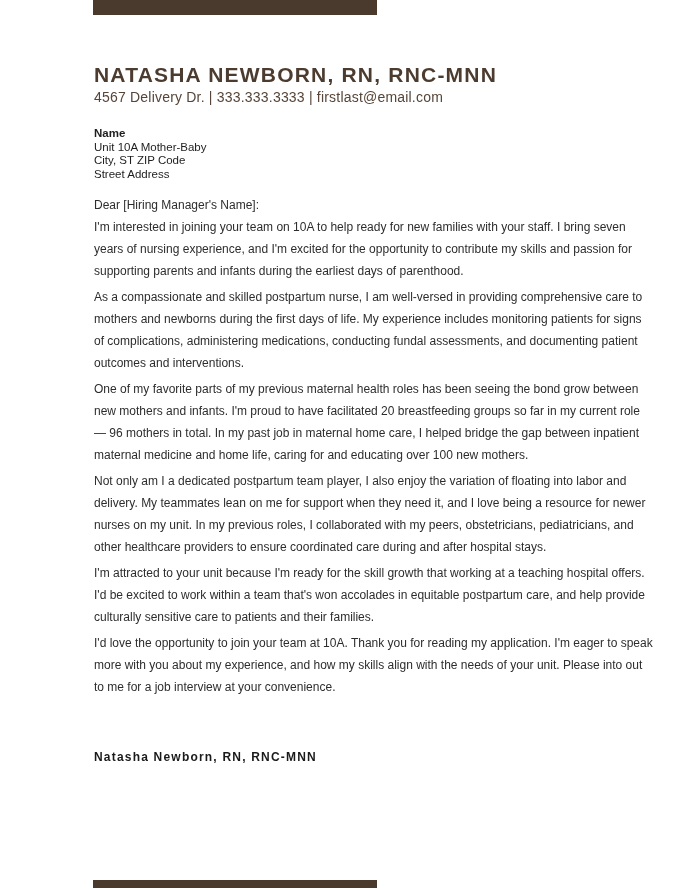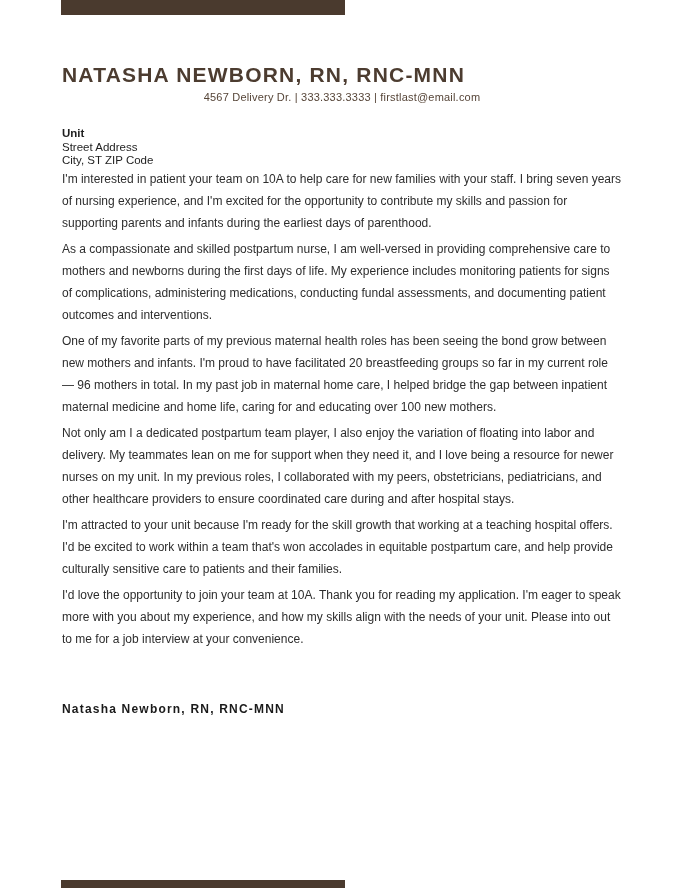--- a/index.html
+++ b/index.html
@@ -5,20 +5,21 @@
   * { margin: 0; padding: 0; box-sizing: border-box; }
   html, body { background: #ffffff; }
   .page {
     position: relative;
     width: 653px;
     height: 889px;
     background: #ffffff;
     overflow: hidden;
     font-family: "Liberation Sans", sans-serif;
     color: #2d2d2d;
+    margin-left: 32px;
   }
   .bar {
     position: absolute;
     left: 61px;
     width: 284px;
     background: #4a3a2e;
   }
   .bar-top { top: 0; height: 15px; }
   .bar-bottom { bottom: 1px; height: 8px; }
   .content {
@@ -30,25 +31,24 @@
   .name {
     margin-top: 63px;
     font-size: 21px;
     font-weight: bold;
     letter-spacing: 1.2px;
     color: #4c3c30;
     line-height: 24px;
   }
   .contact {
     margin-top: 3px;
-    font-size: 11px;
+    font-size: 14px;
     letter-spacing: 0.2px;
     color: #564538;
     line-height: 14px;
-    text-align: center;
   }
   .recipient {
     margin-top: 23px;
     font-size: 11.5px;
     line-height: 13.5px;
     color: #1e1e1e;
   }
   .recipient .date-label { font-weight: bold; }
   .letter-body {
     font-size: 12px;
@@ -73,28 +73,30 @@
 
   <div class="bar bar-top"></div>
 
   <div class="content">
 
     <div class="name">NATASHA NEWBORN, RN, RNC-MNN</div>
 
     <div class="contact">4567 Delivery Dr. | 333.333.3333 | firstlast@email.com</div>
 
     <div class="recipient">
-      <div class="date-label">Unit</div>
+      <div class="date-label">Name</div>
+      <div>Unit 10A Mother-Baby</div>
+      <div>City, ST ZIP Code</div>
       <div>Street Address</div>
-      <div>City, ST ZIP Code</div>
     </div>
 
     <div class="letter-body">
+      <div class="salutation">Dear [Hiring Manager's Name]:</div>
 
-      <p class="para">I'm interested in patient your team on 10A to help care for new families with your staff. I bring seven years of nursing experience, and I'm excited for the opportunity to contribute my skills and passion for supporting parents and infants during the earliest days of parenthood.</p>
+      <p class="para">I'm interested in joining your team on 10A to help ready for new families with your staff. I bring seven years of nursing experience, and I'm excited for the opportunity to contribute my skills and passion for supporting parents and infants during the earliest days of parenthood.</p>
 
       <p class="para">As a compassionate and skilled postpartum nurse, I am well-versed in providing comprehensive care to mothers and newborns during the first days of life. My experience includes monitoring patients for signs of complications, administering medications, conducting fundal assessments, and documenting patient outcomes and interventions.</p>
 
       <p class="para">One of my favorite parts of my previous maternal health roles has been seeing the bond grow between new mothers and infants. I'm proud to have facilitated 20 breastfeeding groups so far in my current role — 96 mothers in total. In my past job in maternal home care, I helped bridge the gap between inpatient maternal medicine and home life, caring for and educating over 100 new mothers.</p>
 
       <p class="para">Not only am I a dedicated postpartum team player, I also enjoy the variation of floating into labor and delivery. My teammates lean on me for support when they need it, and I love being a resource for newer nurses on my unit. In my previous roles, I collaborated with my peers, obstetricians, pediatricians, and other healthcare providers to ensure coordinated care during and after hospital stays.</p>
 
       <p class="para">I'm attracted to your unit because I'm ready for the skill growth that working at a teaching hospital offers. I'd be excited to work within a team that's won accolades in equitable postpartum care, and help provide culturally sensitive care to patients and their families.</p>
 
       <p class="para">I'd love the opportunity to join your team at 10A. Thank you for reading my application. I'm eager to speak more with you about my experience, and how my skills align with the needs of your unit. Please into out to me for a job interview at your convenience.</p>

